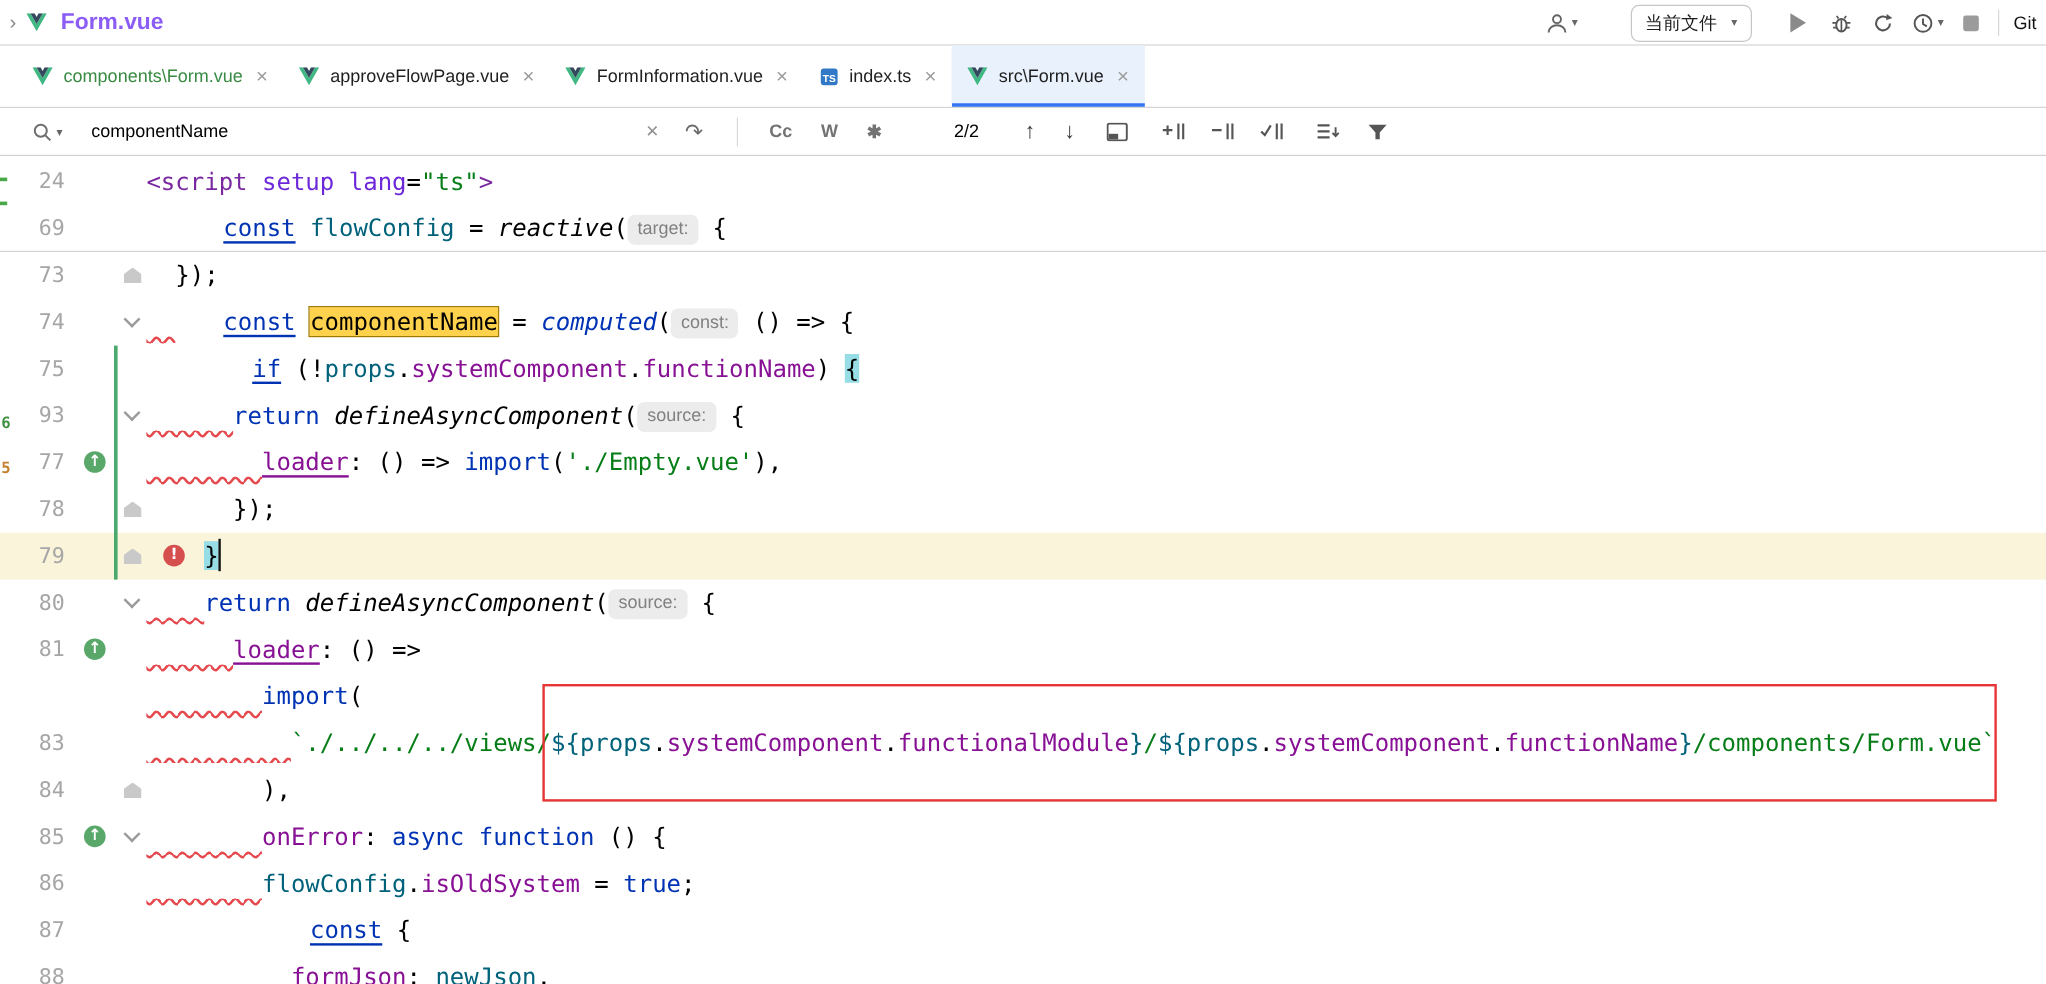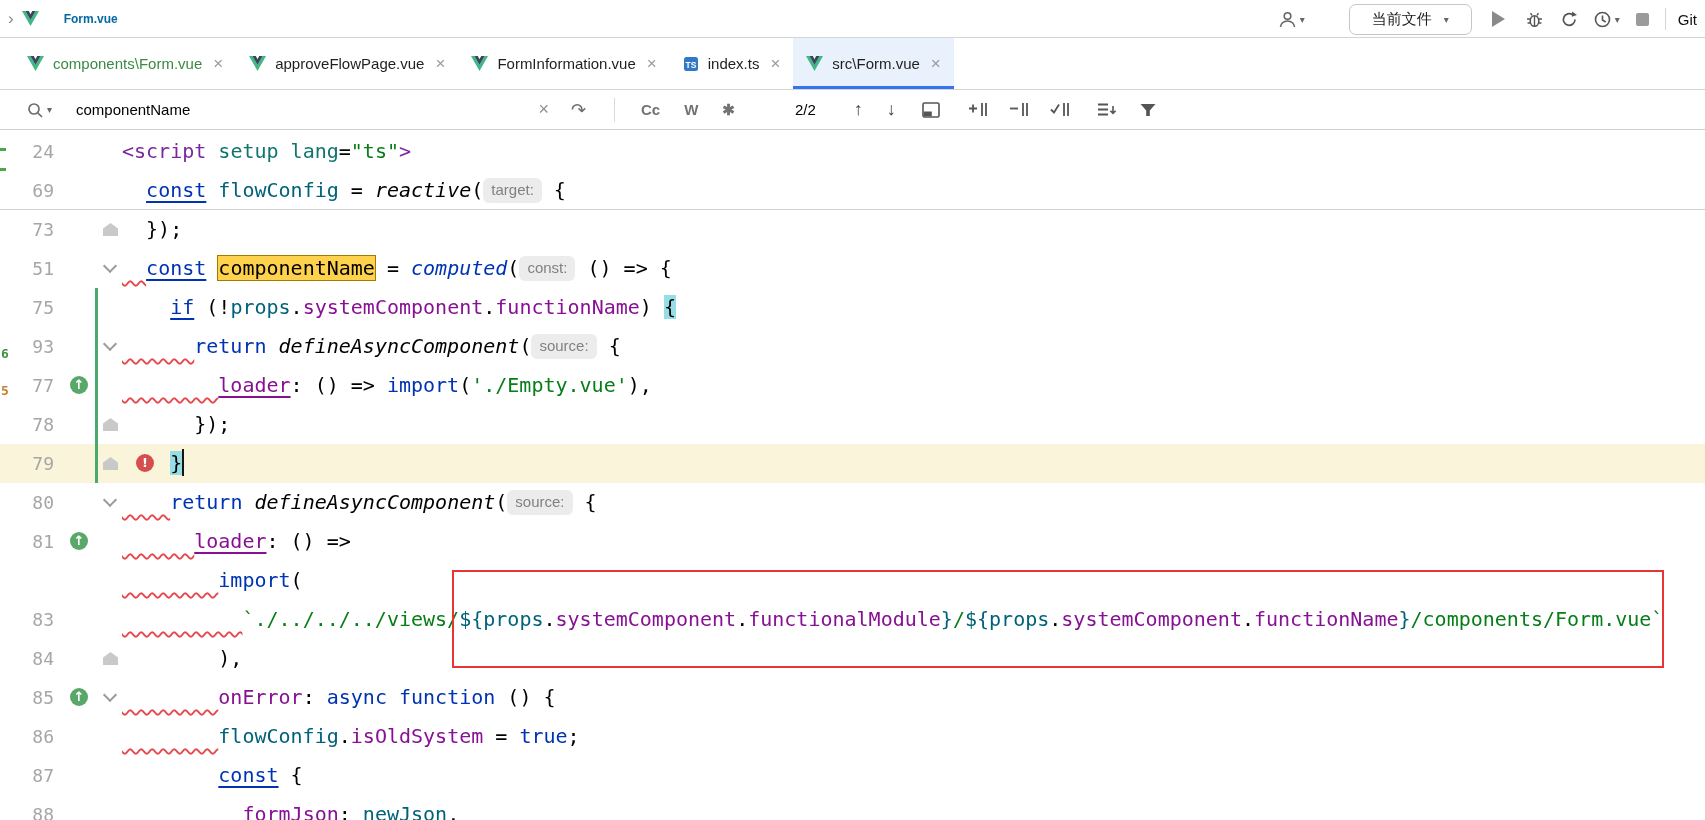--- a/index.html
+++ b/index.html
@@ -3,26 +3,26 @@
 <meta charset="utf-8">
 <style>
   * { margin:0; padding:0; box-sizing:border-box; }
   html,body { width:1705px; height:820px; overflow:hidden; background:#fff;
               font-family:"Liberation Sans", sans-serif; }
 
   
   .titlebar { height:38px; border-bottom:1px solid #d4d4d4; display:flex; align-items:center;
               padding:0 8px 0 8px; background:#fff; position:relative; }
   .nav-chev { color:#8a8a8a; font-size:17px; margin-right:8px; }
-  .title-text { font-size:12px; font-weight:600; color:#0369a1; margin-left:25px; }
+  .title-text { font-size:19px; font-weight:600; color:#8b5cf6; margin-left:12px; }
   .tb-right { position:absolute; right:0; top:0; height:38px; display:flex; align-items:center; padding-right:8px; }
   .tb-ic { display:flex; align-items:center; }
   .caret-dn { font-size:10px; color:#666; margin-left:3px; }
   .runcfg { display:flex; align-items:center; gap:9px; border:1px solid #c6c6c6; border-radius:7px;
-            padding:5px 22px; font-size:15px; color:#1c1c1c; margin:0 20px 0 22px;justify-content:space-between; }
+            padding:5px 11px; font-size:15px; color:#1c1c1c; margin:0 32px 0 22px;justify-content:space-between; }
   .play-tri { width:0; height:0; border-left:13px solid #8a8a8a; border-top:8px solid transparent;
               border-bottom:8px solid transparent; margin-right:20px; }
   .m16 { margin-right:16px; } .m14 { margin-right:14px; }
   .stop-sq { width:13px; height:13px; background:#9b9b9b; border-radius:2px; }
   .vsep { width:1px; height:22px; background:#d6d6d6; }
   .git-label { font-size:15px; color:#111; margin-left:12px; }
 
   
   .tabbar { height:52px; border-bottom:1px solid #d4d4d4; display:flex; align-items:stretch;
             padding-left:14px; background:#fff; }
@@ -60,30 +60,30 @@
            border-right:2px solid #9a9a9a; border-bottom:2px solid #9a9a9a; transform:rotate(45deg); }
   .gpent { position:absolute; left:103px; top:13px; width:15px; height:13px; background:#c9c9c9;
            clip-path:polygon(50% 0,100% 42%,100% 100%,0 100%,0 42%); }
   .gerr { position:absolute; left:136px; top:10px; width:18px; height:18px; border-radius:50%;
           background:#d64f4f; color:#fff; font:bold 13px/17px "DejaVu Sans", sans-serif; text-align:center; }
   .code { position:absolute; left:160px; top:0; right:0; height:39px;
           font:20px/39px "DejaVu Sans Mono", monospace; white-space:pre; color:#000; }
   .code { left:122px; }
   .pl  { color:#000; }
   .kw  { color:#0033b3; }
-  .kwu { color:#0033b3; text-decoration:underline; text-underline-offset:4px; text-decoration-thickness:1.5px; }
+  .kwu { color:#0033b3; text-decoration:underline; text-underline-offset:4px; text-decoration-thickness:1.5px;margin-left:40px; }
   .kwit{ color:#0033b3; font-style:italic; }
   .it  { color:#000; font-style:italic; }
   .tl  { color:#00627a; }
   .pr  { color:#871094; }
   .pru { color:#871094; text-decoration:underline; text-underline-offset:4px; text-decoration-thickness:1.5px; }
   .st  { color:#067d17; }
   .td  { color:#00627a; }
   .tag { color:#7a28a0; }
-  .attr{ color:#0f766e;margin-top:34px; }
+  .attr{ color:#6d28d9;margin-top:34px; }
   .sq  { text-decoration:underline wavy #e5484d; text-decoration-thickness:1.5px;
          text-underline-offset:5px; text-decoration-skip-ink:none; }
   .hlm { background:#ffd24d; outline:1.5px solid #9f7b00; color:#000; }
   .hlb { background:#96dde6; }
   .hint{ display:inline-block; background:#ececec; color:#818181; border-radius:6px;
          font:15px/1.3 "Liberation Sans", sans-serif; padding:2px 8px 3px; vertical-align:2px; }
   .caret { display:inline-block; width:2px; height:27px; background:#151515; vertical-align:-6px; }
   .vcsbar { position:absolute; left:95px; width:3px; background:#4aa96c; }
   .annot { position:absolute; border:2px solid #e73535; z-index:5; }
   .emark { position:absolute; left:1px; font:bold 13px "DejaVu Sans Mono", monospace; }
@@ -266,21 +266,21 @@
       </div>
       <div class="row">
         <div class="gut">
           <span class="lnum">73</span>
           <span class="gpent"></span>
         </div>
         <div class="code"><span class="pl">  });</span></div>
       </div>
       <div class="row">
         <div class="gut">
-          <span class="lnum">51</span>
+          <span class="lnum">74</span>
           <span class="gfold"></span>
         </div>
         <div class="code"><span class="sq">&nbsp;&nbsp;</span><span class="kwu">const</span><span class="pl"> </span><span class="hlm">componentName</span><span class="pl"> = </span><span class="kwit">computed</span><span class="pl">(</span><span class="hint">const:</span><span class="pl"> () =&gt; {</span></div>
       </div>
       <div class="row">
         <div class="gut">
           <span class="lnum">75</span>
         </div>
         <div class="code"><span class="pl">    </span><span class="kwu">if</span><span class="pl"> (!</span><span class="tl">props</span><span class="pl">.</span><span class="pr">systemComponent</span><span class="pl">.</span><span class="pr">functionName</span><span class="pl">) </span><span class="hlb">{</span></div>
       </div>

